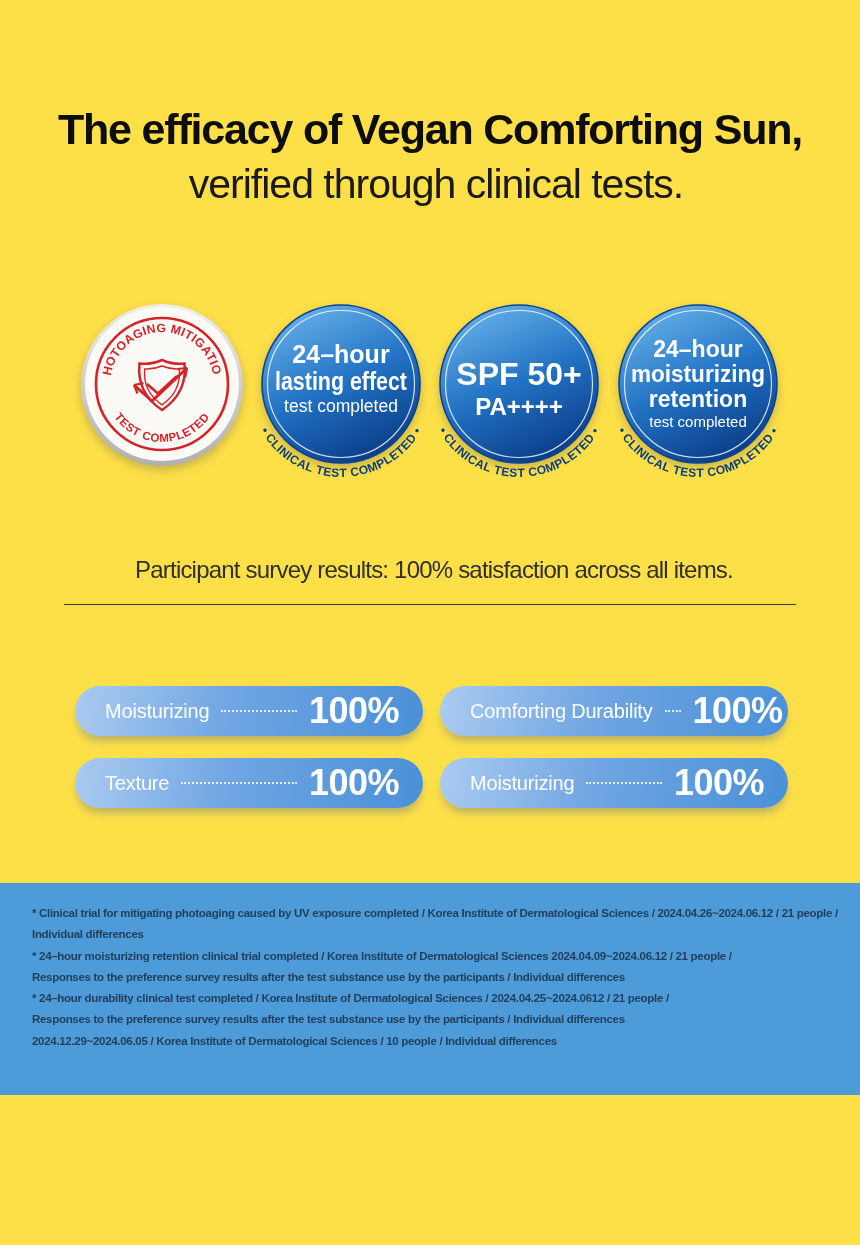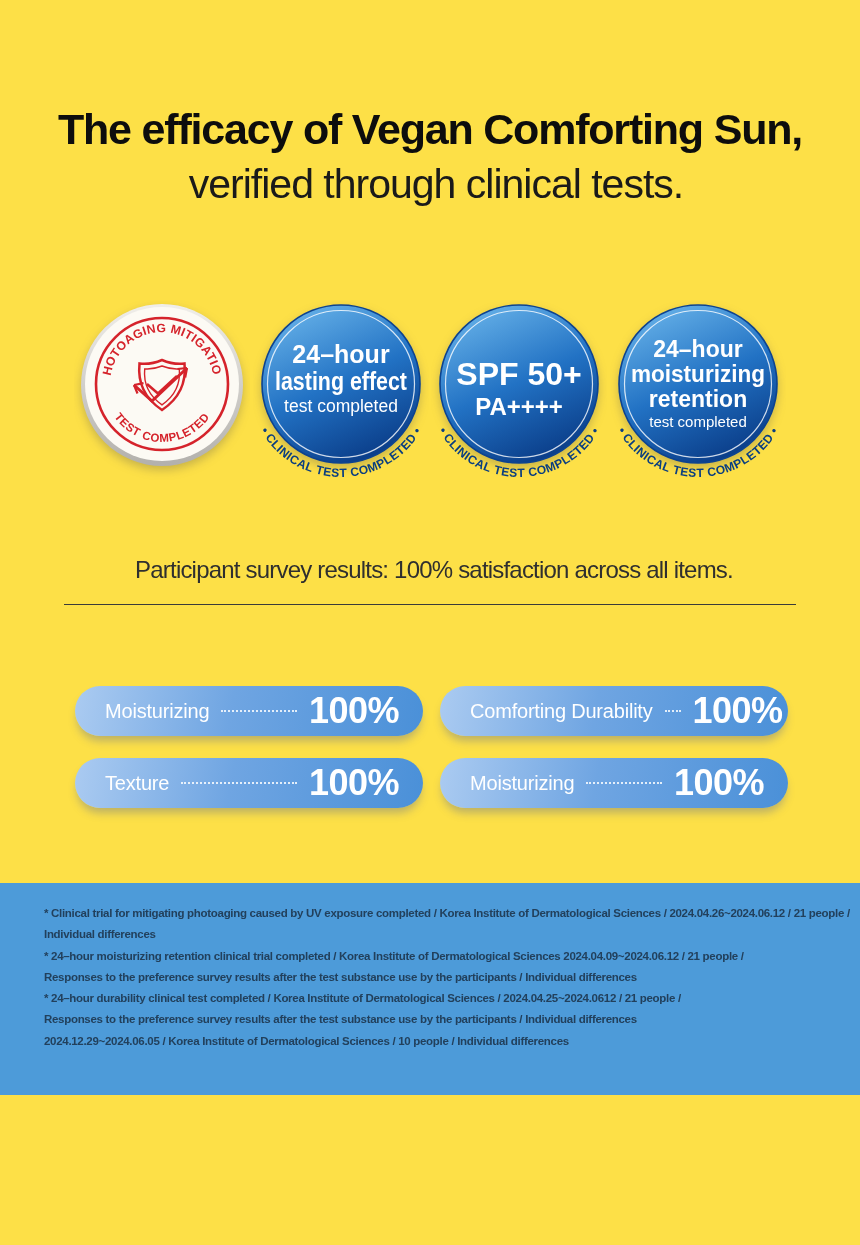--- a/index.html
+++ b/index.html
@@ -30,21 +30,21 @@
     grid-template-columns:348px 348px; column-gap:17px; row-gap:22px; }
   .pill { height:50px; border-radius:25px; display:flex; align-items:center;
     padding:0 24px 0 30px; color:#ffffff;
     background:linear-gradient(100deg, #abcbf1 0%, #6fa5e2 45%, #4a90d8 100%);
     box-shadow:0 7px 9px -2px rgba(110,120,140,.45); }
   .pill-label { font-size:20px; letter-spacing:-0.2px; white-space:nowrap; }
   .pill-leader { flex:1; height:0; border-top:2px dotted rgba(255,255,255,.82); margin:0 12px; min-width:16px; }
   .pill-value { font-size:36px; font-weight:700; letter-spacing:-0.5px; }
   
   .footnotes { position:absolute; top:883px; left:0; width:860px; height:212px;
-    background:#4d9bd9; padding:20px 30px 0 44px; }
+    background:#4d9bd9; padding:20px 30px 0 32px; }
   .footnotes p { font-size:11.5px; font-weight:600; letter-spacing:-0.3px;
     line-height:21.3px; color:#22405c; white-space:nowrap; }
 </style>
 </head>
 <body>
 
 <div class="canvas">
 
   <header class="heading">
     <h1 class="l1">The efficacy of Vegan Comforting Sun,</h1>

